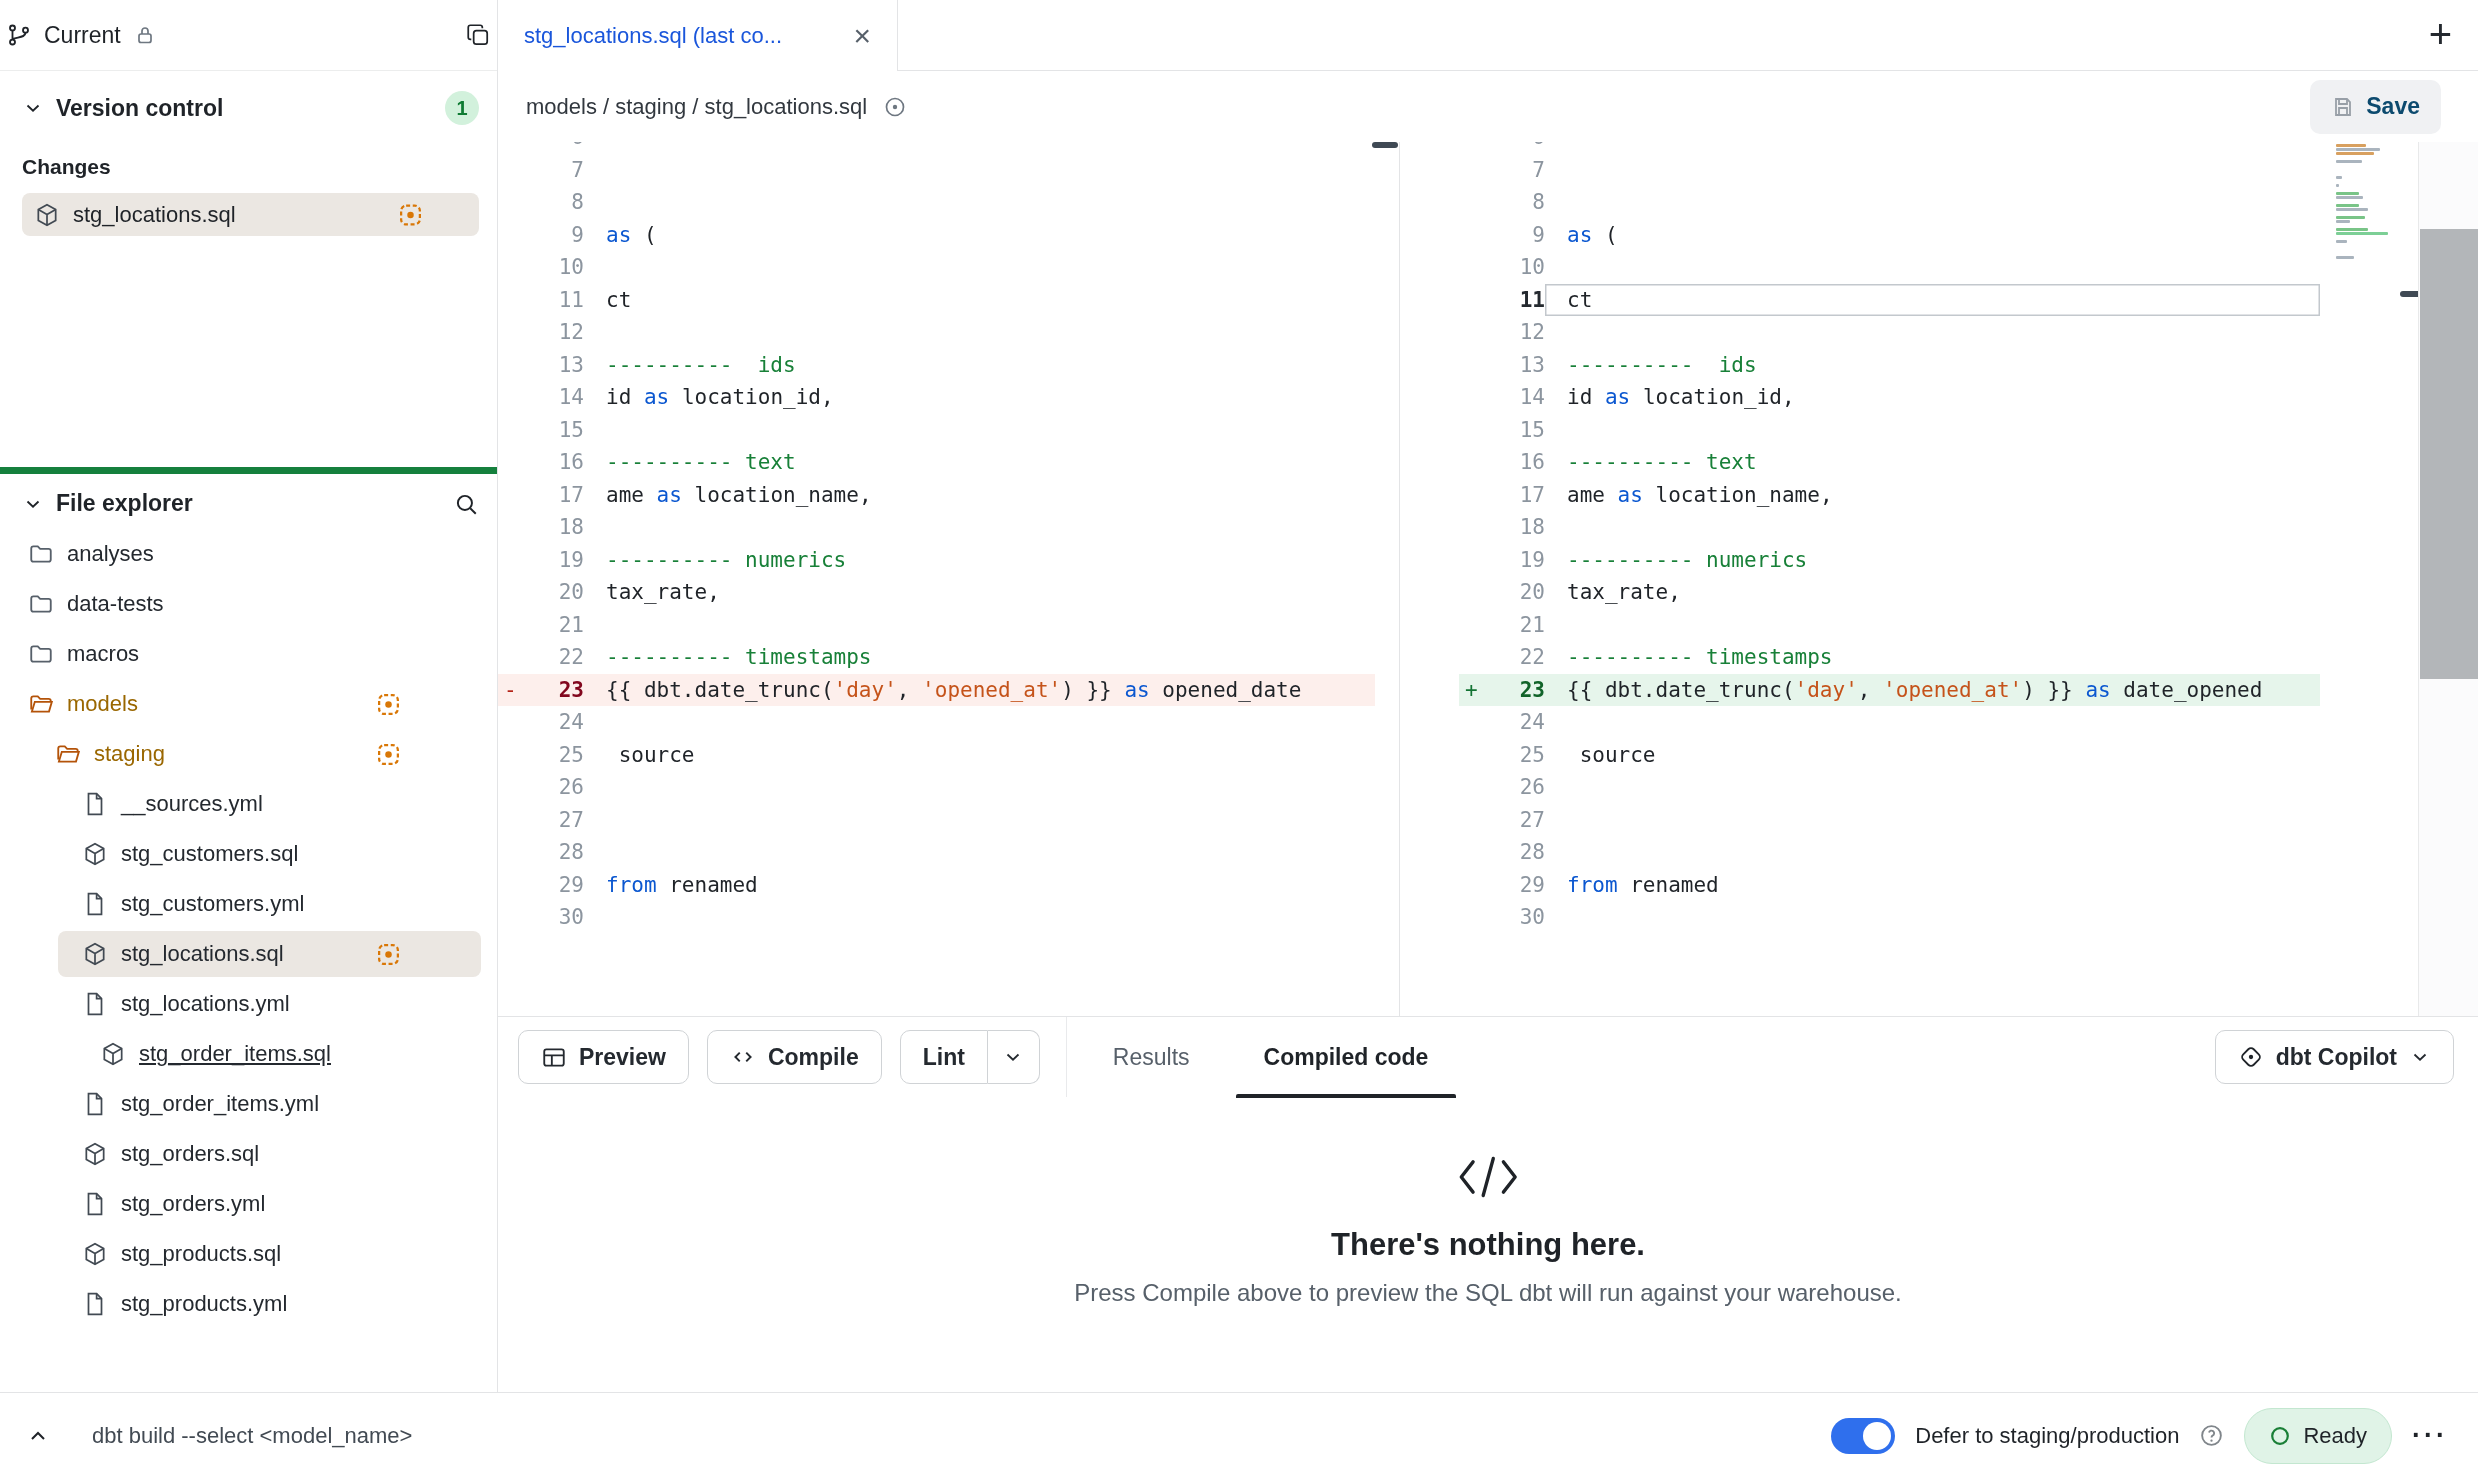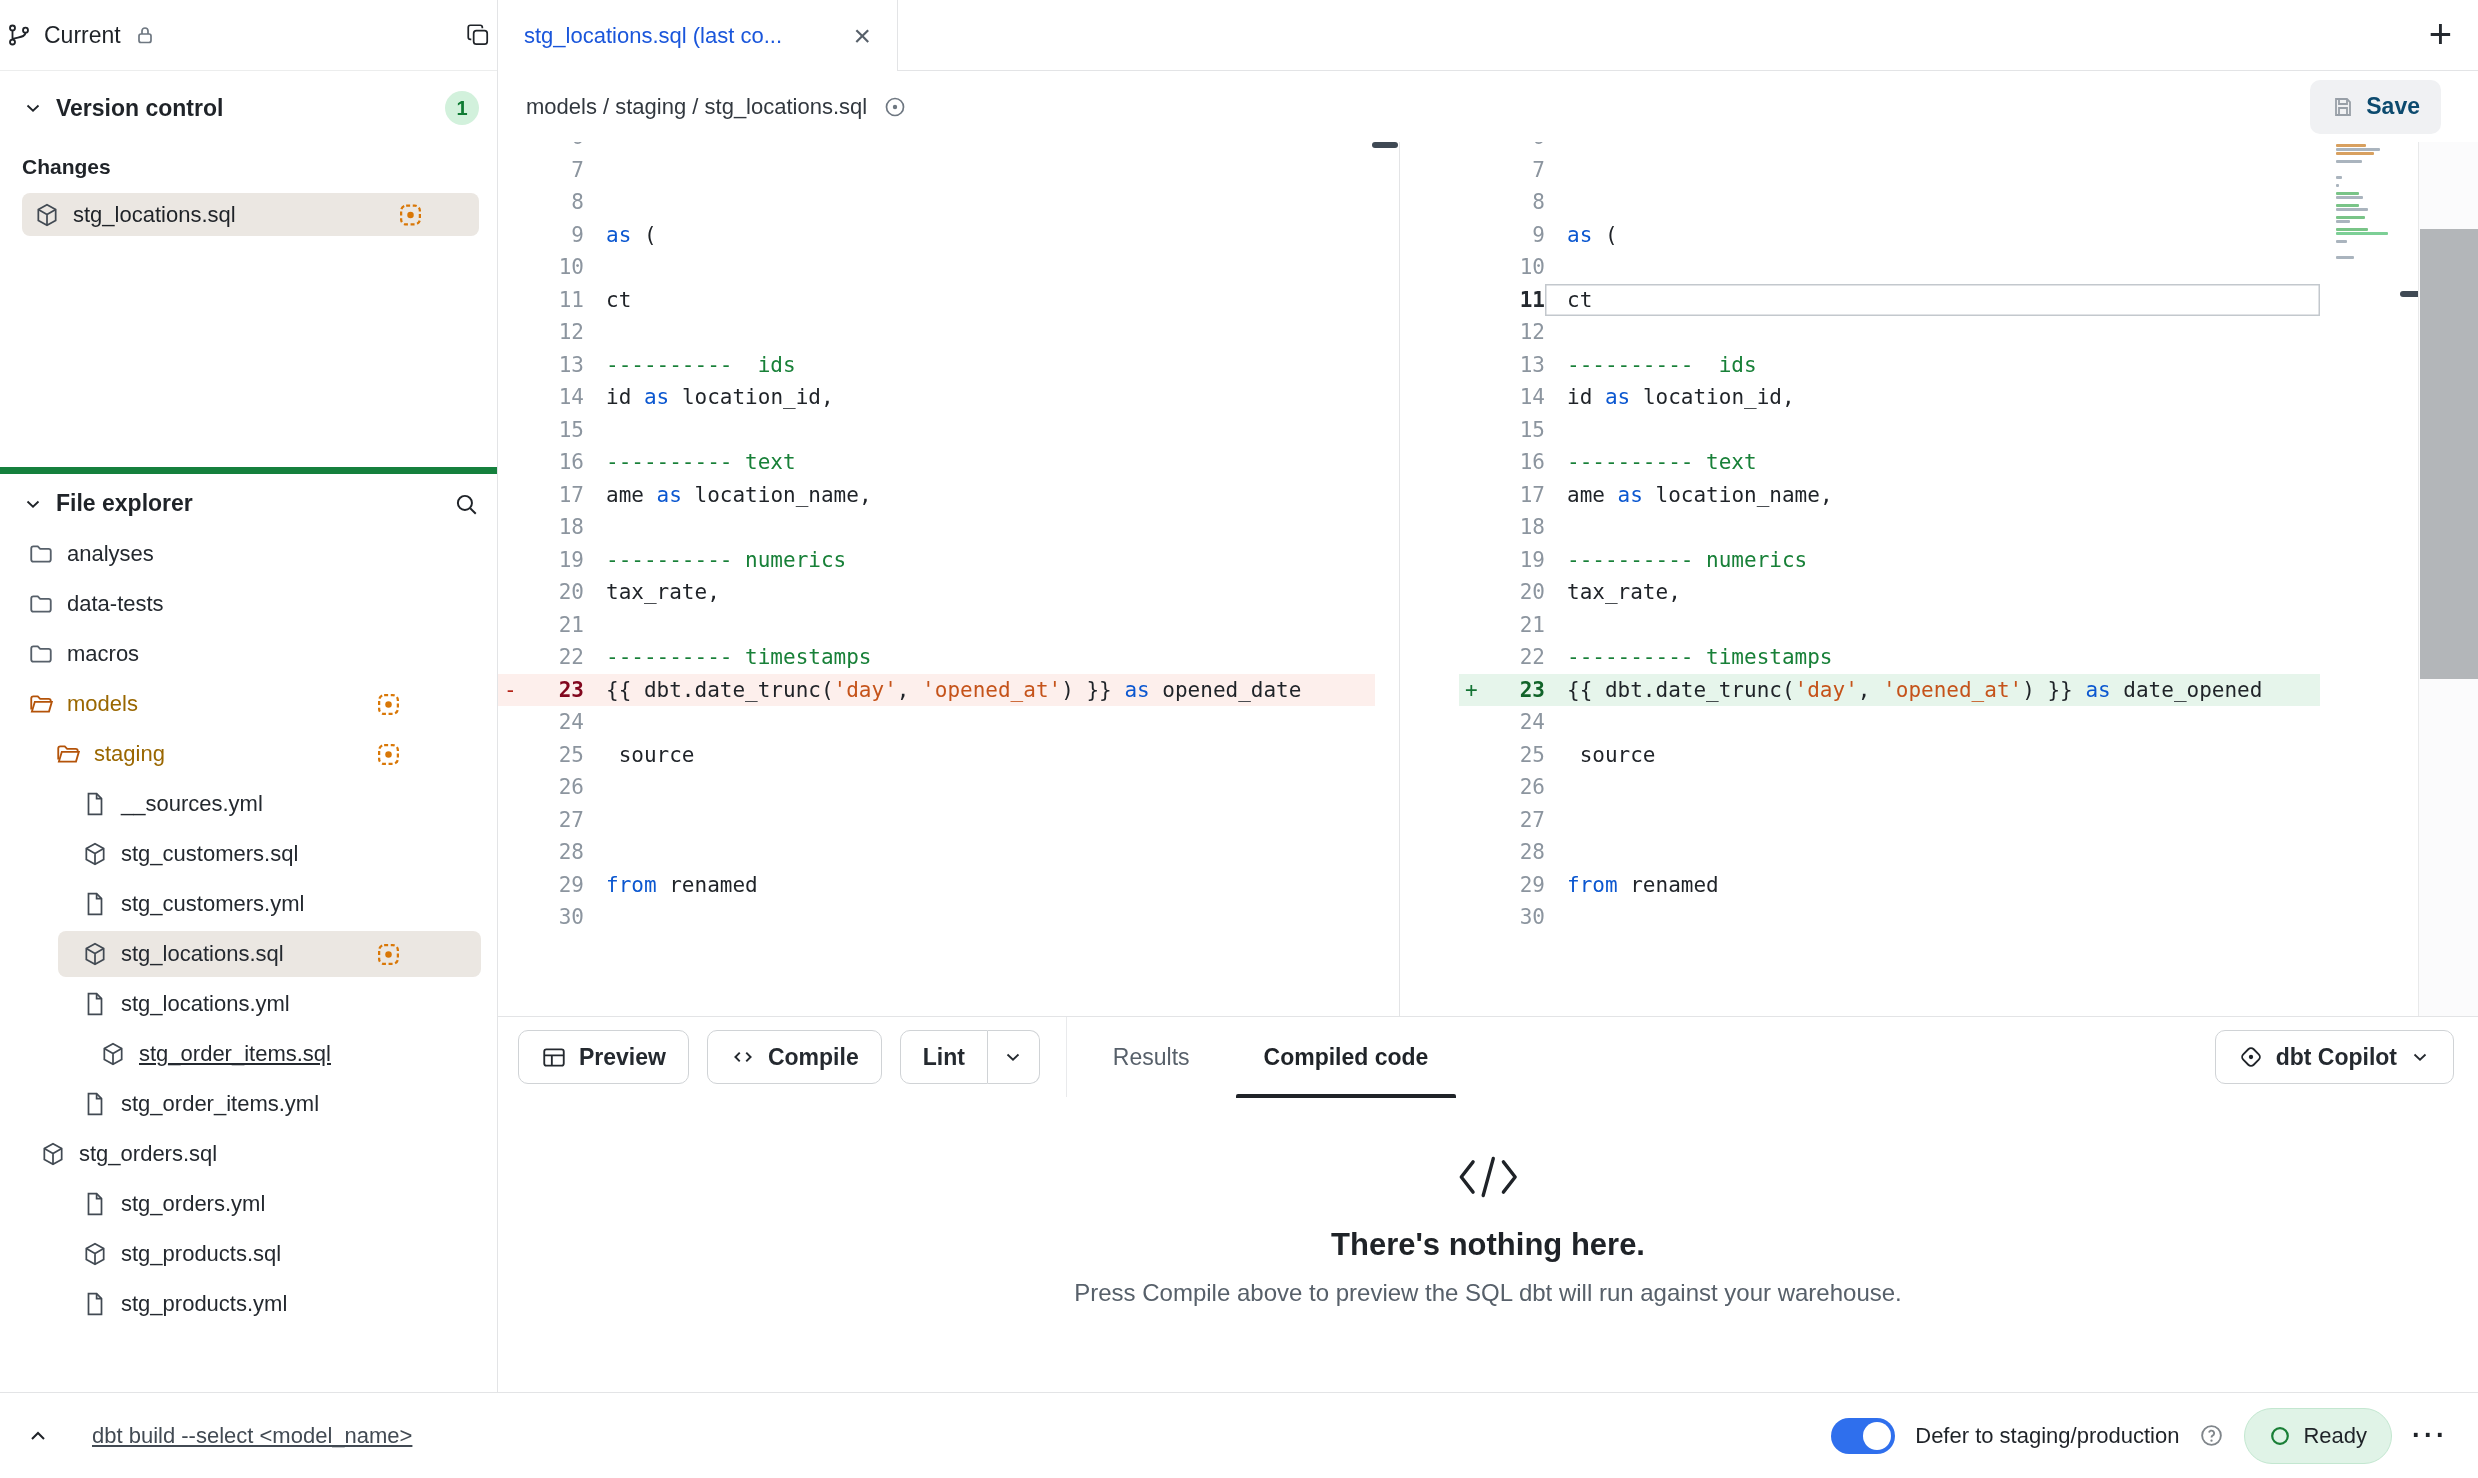--- a/index.html
+++ b/index.html
@@ -82,21 +82,21 @@
   .copilot-btn { margin-left:auto; }
 
   
   .results { flex:1; position:relative; }
   .empty { position:absolute; left:50%; top:56px; transform:translateX(-50%); text-align:center; }
   .empty-title { margin-top:26px; font-size:31px; font-weight:700; color:#1f2328; }
   .empty-sub { margin-top:16px; font-size:24px; color:#57606a; }
 
   
   .footer { height:86px; flex:none; border-top:1px solid #e3e4e6; display:flex; align-items:center; padding:0 30px 0 26px; font-size:22px; gap:20px; background:#fff; }
-  .cmd { margin-left:22px; color:#424a53;text-decoration:underline; }
+  .cmd { margin-left:22px; color:#424a53; }
   .footer .spacer { flex:1; }
   .toggle { width:64px; height:36px; border-radius:18px; background:#2f6fed; position:relative; flex:none; }
   .toggle .knob { position:absolute; right:4px; top:4px; width:28px; height:28px; border-radius:50%; background:#fff; }
   .defer-label { color:#1f2328; }
   .ready-pill { height:56px; display:flex; align-items:center; gap:12px; padding:0 24px; background:#e0f3e7; border:1px solid #c3e7d0; border-radius:28px; color:#1f2328; }
   .overflow-dots { font-size:27px; font-weight:700; letter-spacing:3px; color:#1f2328; }
   svg { display:block; }
 </style>
 </head>
 <body>
@@ -296,21 +296,21 @@
             </div>
             <div class="tree-row" style="padding-left: 82px;">
               <span class="ticon">
                 <svg viewBox="0 0 24 24" width="26" height="26" fill="none" stroke="#424a53" stroke-width="1.6">
                   <path d="M6 2.5h7.5L18 7v14.5H6z"></path>
                   <path d="M13.5 2.5V7H18"></path>
                 </svg>
               </span>
               <span class="tlabel">stg_order_items.yml</span>
             </div>
-            <div class="tree-row" style="padding-left: 40px; text-align: right;">
+            <div class="tree-row" style="padding-left: 82px; text-align: right;">
               <span class="ticon">
                 <svg viewBox="0 0 24 24" width="26" height="26" fill="none" stroke="#424a53" stroke-width="1.6">
                   <path d="M12 2.5L20 7v10l-8 4.5L4 17V7z"></path>
                   <path d="M12 11.5L20 7M12 11.5L4 7M12 11.5v10"></path>
                 </svg>
               </span>
               <span class="tlabel">stg_orders.sql</span>
             </div>
             <div class="tree-row" style="padding-left: 82px;">
               <span class="ticon">

